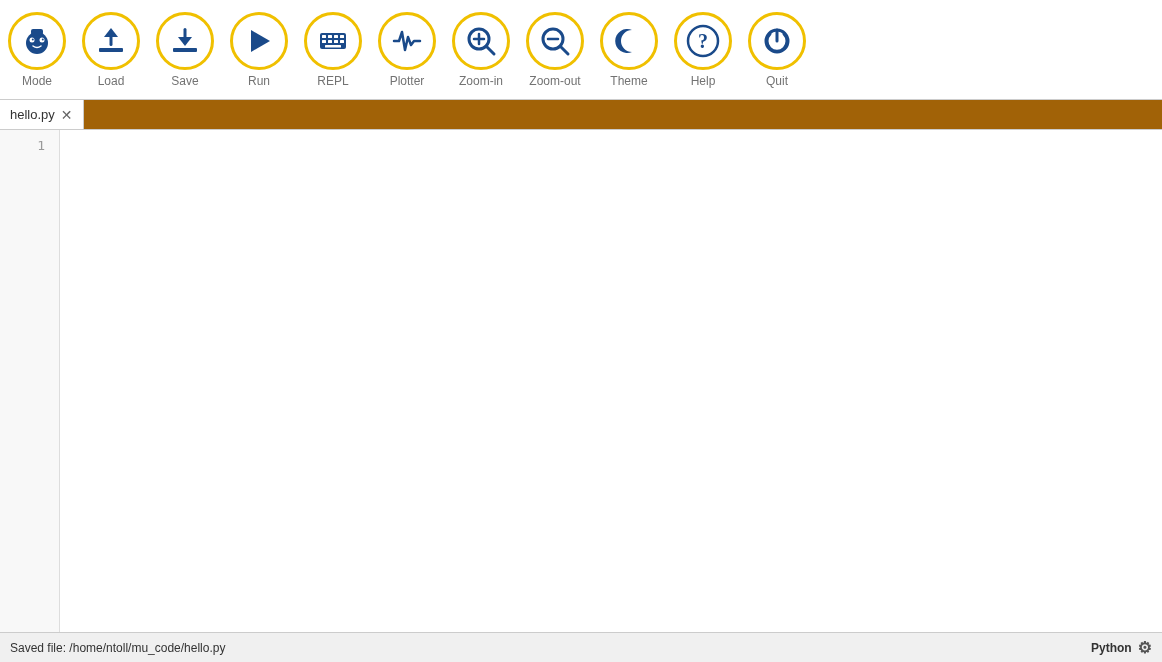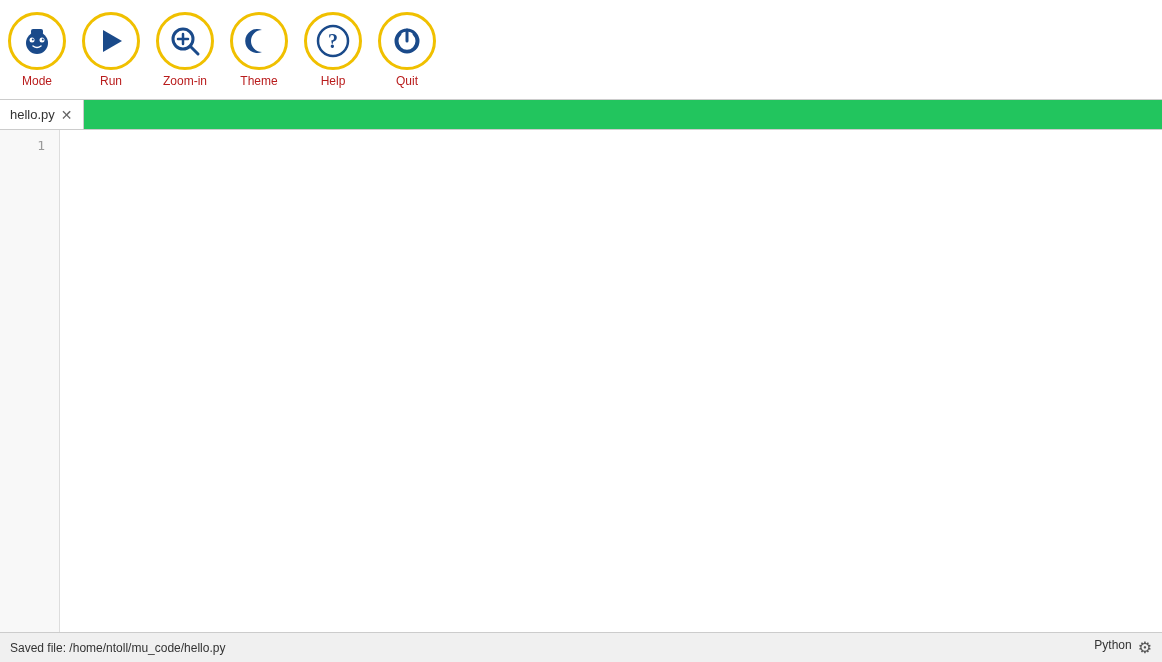--- a/index.html
+++ b/index.html
@@ -45,36 +45,36 @@
       align-items: center;
       justify-content: center;
       color: #1a4a8a;
       font-size: 28px;
       margin-bottom: 4px;
       position: relative;
     }
 
     .tool-label {
       font-size: 12px;
-      color: #b91c1c;
+      color: #737373;
       text-align: center;
     }
 
     
     .tool-icon-circle svg {
       width: 34px;
       height: 34px;
       fill: #1a4a8a;
     }
 
     
     #tabbar {
       display: flex;
       flex-direction: row;
-      background: #22c55e;
+      background: #a16207;
       border-bottom: 1px solid #ccc;
       height: 30px;
       align-items: stretch;
     }
 
     .tab {
       display: flex;
       align-items: center;
       padding: 0 10px;
       background: #fff;
@@ -138,22 +138,23 @@
       border-top: 1px solid #ccc;
       height: 30px;
       padding: 12px 10px;
       font-size: 12px;
       color: #333;
       gap: 31px;
     }
 
     #statusbar-right {
       display: flex;
-      align-items: flex-start;
+      align-items: center;
       gap: 6px;
+      font-weight: bold;
     }
 
     .gear-icon {
       font-size: 16px;
       color: #555;
       cursor: pointer;
     }
   </style>
 </head>
 <body>
@@ -172,46 +173,106 @@
         <path d="M13 22 Q17 25 21 22" stroke="#fff" stroke-width="1.5" fill="none" stroke-linecap="round"></path>
 
         <ellipse cx="17" cy="9" rx="6" ry="3" fill="#1a4a8a"></ellipse>
         <rect x="11" y="5" width="12" height="5" rx="2" fill="#1a4a8a"></rect>
       </svg>
     </div>
     <span class="tool-label">Mode</span>
   </div>
 
 
-
+  <div class="tool-btn">
+    <div class="tool-icon-circle">
+      <svg viewBox="0 0 34 34" xmlns="http://www.w3.org/2000/svg">
+
+        <rect x="5" y="24" width="24" height="4" rx="1" fill="#1a4a8a"></rect>
+        <rect x="15.5" y="6" width="3" height="16" rx="1.5" fill="#1a4a8a"></rect>
+        <polygon points="17,4 10,13 24,13" fill="#1a4a8a"></polygon>
+      </svg>
+    </div>
+    <span class="tool-label">Load</span>
+  </div>
+
+  <div class="tool-btn">
+    <div class="tool-icon-circle">
+      <svg viewBox="0 0 34 34" xmlns="http://www.w3.org/2000/svg">
+
+        <rect x="5" y="24" width="24" height="4" rx="1" fill="#1a4a8a"></rect>
+        <rect x="15.5" y="4" width="3" height="16" rx="1.5" fill="#1a4a8a"></rect>
+        <polygon points="17,22 10,13 24,13" fill="#1a4a8a"></polygon>
+      </svg>
+    </div>
+    <span class="tool-label">Save</span>
+  </div>
 
   <div class="tool-btn">
     <div class="tool-icon-circle">
       <svg viewBox="0 0 34 34" xmlns="http://www.w3.org/2000/svg">
         <polygon points="9,6 28,17 9,28" fill="#1a4a8a"></polygon>
       </svg>
     </div>
     <span class="tool-label">Run</span>
   </div>
 
 
-
+  <div class="tool-btn">
+    <div class="tool-icon-circle">
+      <svg viewBox="0 0 34 34" xmlns="http://www.w3.org/2000/svg">
+
+        <rect x="4" y="9" width="26" height="16" rx="2" fill="#1a4a8a"></rect>
+        <rect x="6" y="11" width="4" height="3" rx="0.5" fill="#fff"></rect>
+        <rect x="12" y="11" width="4" height="3" rx="0.5" fill="#fff"></rect>
+        <rect x="18" y="11" width="4" height="3" rx="0.5" fill="#fff"></rect>
+        <rect x="24" y="11" width="4" height="3" rx="0.5" fill="#fff"></rect>
+        <rect x="6" y="16" width="4" height="3" rx="0.5" fill="#fff"></rect>
+        <rect x="12" y="16" width="4" height="3" rx="0.5" fill="#fff"></rect>
+        <rect x="18" y="16" width="4" height="3" rx="0.5" fill="#fff"></rect>
+        <rect x="24" y="16" width="4" height="3" rx="0.5" fill="#fff"></rect>
+        <rect x="9" y="21" width="16" height="2.5" rx="0.5" fill="#fff"></rect>
+      </svg>
+    </div>
+    <span class="tool-label">REPL</span>
+  </div>
+
+  <div class="tool-btn">
+    <div class="tool-icon-circle">
+      <svg viewBox="0 0 34 34" xmlns="http://www.w3.org/2000/svg">
+
+        <rect x="4" y="4" width="26" height="26" rx="2" fill="none"></rect>
+        <polyline points="4,17 9,17 12,8 15,26 18,13 21,21 24,17 30,17" fill="none" stroke="#1a4a8a" stroke-width="2.5" stroke-linecap="round" stroke-linejoin="round"></polyline>
+      </svg>
+    </div>
+    <span class="tool-label">Plotter</span>
+  </div>
 
   <div class="tool-btn">
     <div class="tool-icon-circle">
       <svg viewBox="0 0 34 34" xmlns="http://www.w3.org/2000/svg">
         <circle cx="15" cy="15" r="10" fill="none" stroke="#1a4a8a" stroke-width="3"></circle>
         <line x1="22" y1="22" x2="30" y2="30" stroke="#1a4a8a" stroke-width="3" stroke-linecap="round"></line>
         <line x1="10" y1="15" x2="20" y2="15" stroke="#1a4a8a" stroke-width="2.5" stroke-linecap="round"></line>
         <line x1="15" y1="10" x2="15" y2="20" stroke="#1a4a8a" stroke-width="2.5" stroke-linecap="round"></line>
       </svg>
     </div>
     <span class="tool-label">Zoom-in</span>
   </div>
 
+  <div class="tool-btn">
+    <div class="tool-icon-circle">
+      <svg viewBox="0 0 34 34" xmlns="http://www.w3.org/2000/svg">
+        <circle cx="15" cy="15" r="10" fill="none" stroke="#1a4a8a" stroke-width="3"></circle>
+        <line x1="22" y1="22" x2="30" y2="30" stroke="#1a4a8a" stroke-width="3" stroke-linecap="round"></line>
+        <line x1="10" y1="15" x2="20" y2="15" stroke="#1a4a8a" stroke-width="2.5" stroke-linecap="round"></line>
+      </svg>
+    </div>
+    <span class="tool-label">Zoom-out</span>
+  </div>
 
   <div class="tool-btn">
     <div class="tool-icon-circle">
       <svg viewBox="0 0 34 34" xmlns="http://www.w3.org/2000/svg">
 
         <path d="M20,6 A12,12 0 1,0 20,28 A8,8 0 1,1 20,6 Z" fill="#1a4a8a"></path>
       </svg>
     </div>
     <span class="tool-label">Theme</span>
   </div>

